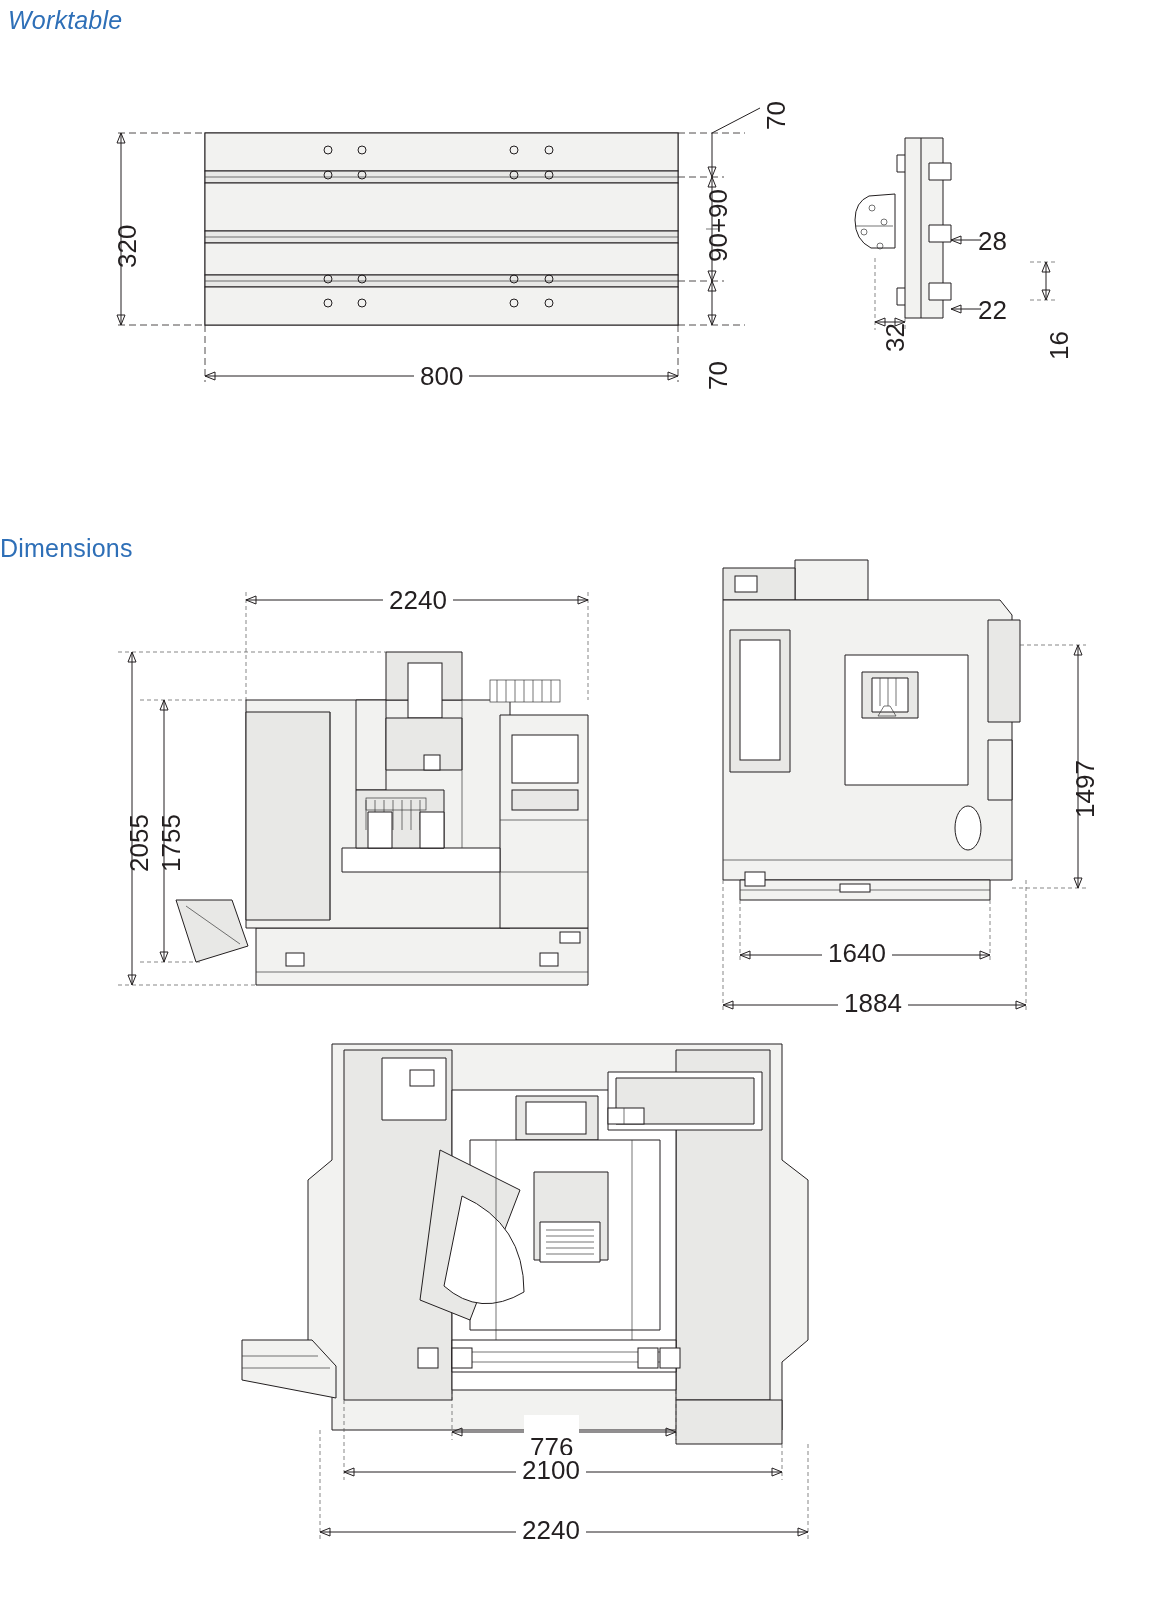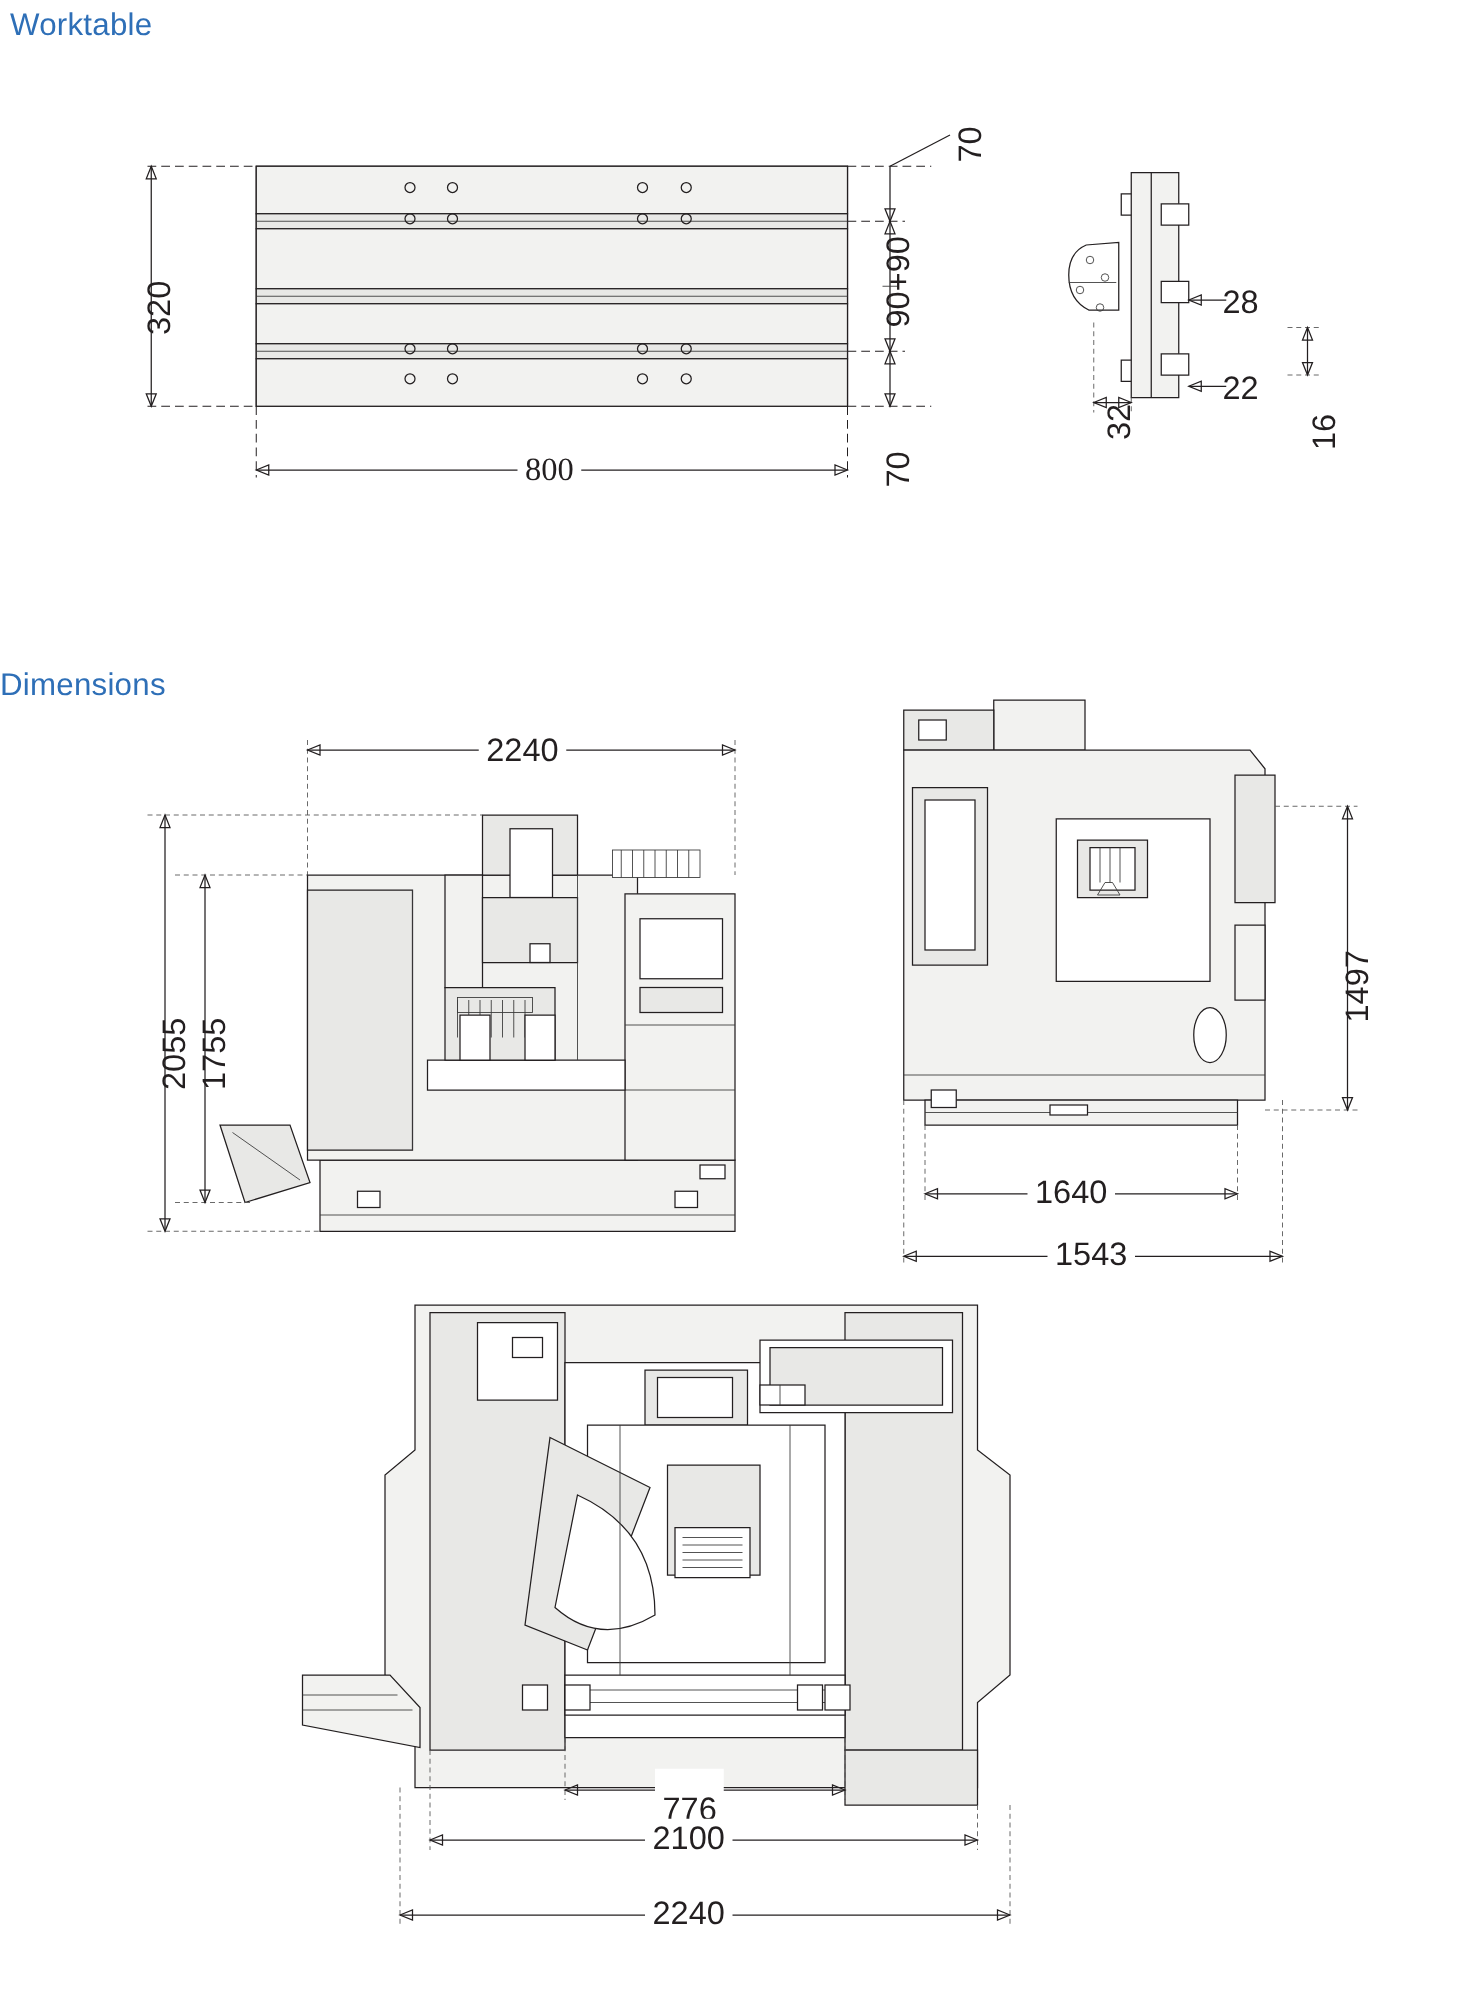--- a/index.html
+++ b/index.html
@@ -15,21 +15,21 @@
     color: #1a1a1a;
     overflow: hidden;
   }
   .section-title {
     position: absolute;
     font-size: 25px;
     color: #2e6fb7;
     letter-spacing: 0.2px;
     white-space: nowrap;
   }
-  #worktable-title { left: 8px; top: 6px; }
+  #worktable-title { left: 8px; top: 6px; font-style: italic; }
   #dimensions-title { left: 0; top: 506px; margin-top: 28px; }
 
   .dim-label {
     position: absolute;
     font-size: 26px;
     color: #231f20;
     white-space: nowrap;
     font-family: "Liberation Sans", sans-serif;
   }
   .rot90 { transform: rotate(-90deg); transform-origin: left top; }
@@ -341,33 +341,33 @@
 
     <line class="dash-fine" x1="320" y1="1430" x2="320" y2="1540"></line>
     <line class="dash-fine" x1="808" y1="1444" x2="808" y2="1540"></line>
     <line class="ln" x1="320" y1="1532" x2="808" y2="1532"></line>
     <path class="ln" d="M320 1532 l10 -4 l0 8 z" fill="#231f20"></path>
     <path class="ln" d="M808 1532 l-10 -4 l0 8 z" fill="#231f20"></path>
   </g>
 </svg>
 
 <div class="dim-label rot90" style="left: 112px; top: 268px;">320</div>
-<div class="dim-label" style="left: 414px; top: 361px; background:#fff; padding:0 6px;font-family:Liberation Serif, serif;">800</div>
+<div class="dim-label" style="left: 414px; top: 361px; background:#fff; padding:0 6px;">800</div>
 <div class="dim-label rot90" style="left: 703px; top: 262px;">90+90</div>
 <div class="dim-label rot90" style="left: 761px; top: 130px;">70</div>
 <div class="dim-label rot90" style="left: 703px; top: 390px;">70</div>
 
 <div class="dim-label" style="left: 978px; top: 226px;">28</div>
 <div class="dim-label" style="left: 978px; top: 295px;">22</div>
 <div class="dim-label rot90" style="left: 880px; top: 352px;">32</div>
 <div class="dim-label rot90" style="left: 1044px; top: 360px;">16</div>
 
 <div class="dim-label" style="left: 383px; top: 585px; background:#fff; padding:0 6px;">2240</div>
 <div class="dim-label rot90" style="left: 124px; top: 872px;">2055</div>
 <div class="dim-label rot90" style="left: 156px; top: 872px;">1755</div>
 
 <div class="dim-label rot90" style="left: 1070px; top: 818px;">1497</div>
 <div class="dim-label" style="left: 822px; top: 938px; background:#fff; padding:0 6px;">1640</div>
-<div class="dim-label" style="left: 838px; top: 988px; background:#fff; padding:0 6px;">1543</div>
+<div class="dim-label" style="left: 838px; top: 988px; background:#fff; padding:0 6px;">1884</div>
 
 <div class="dim-label" style="left: 524px; top: 1415px; background:#fff; padding:17px 6px;">776</div>
 <div class="dim-label" style="left: 516px; top: 1455px; background:#fff; padding:0 6px;text-align:right;">2100</div>
 <div class="dim-label" style="left: 516px; top: 1515px; background:#fff; padding:0 6px;">2240</div>
 
 </body></html>

